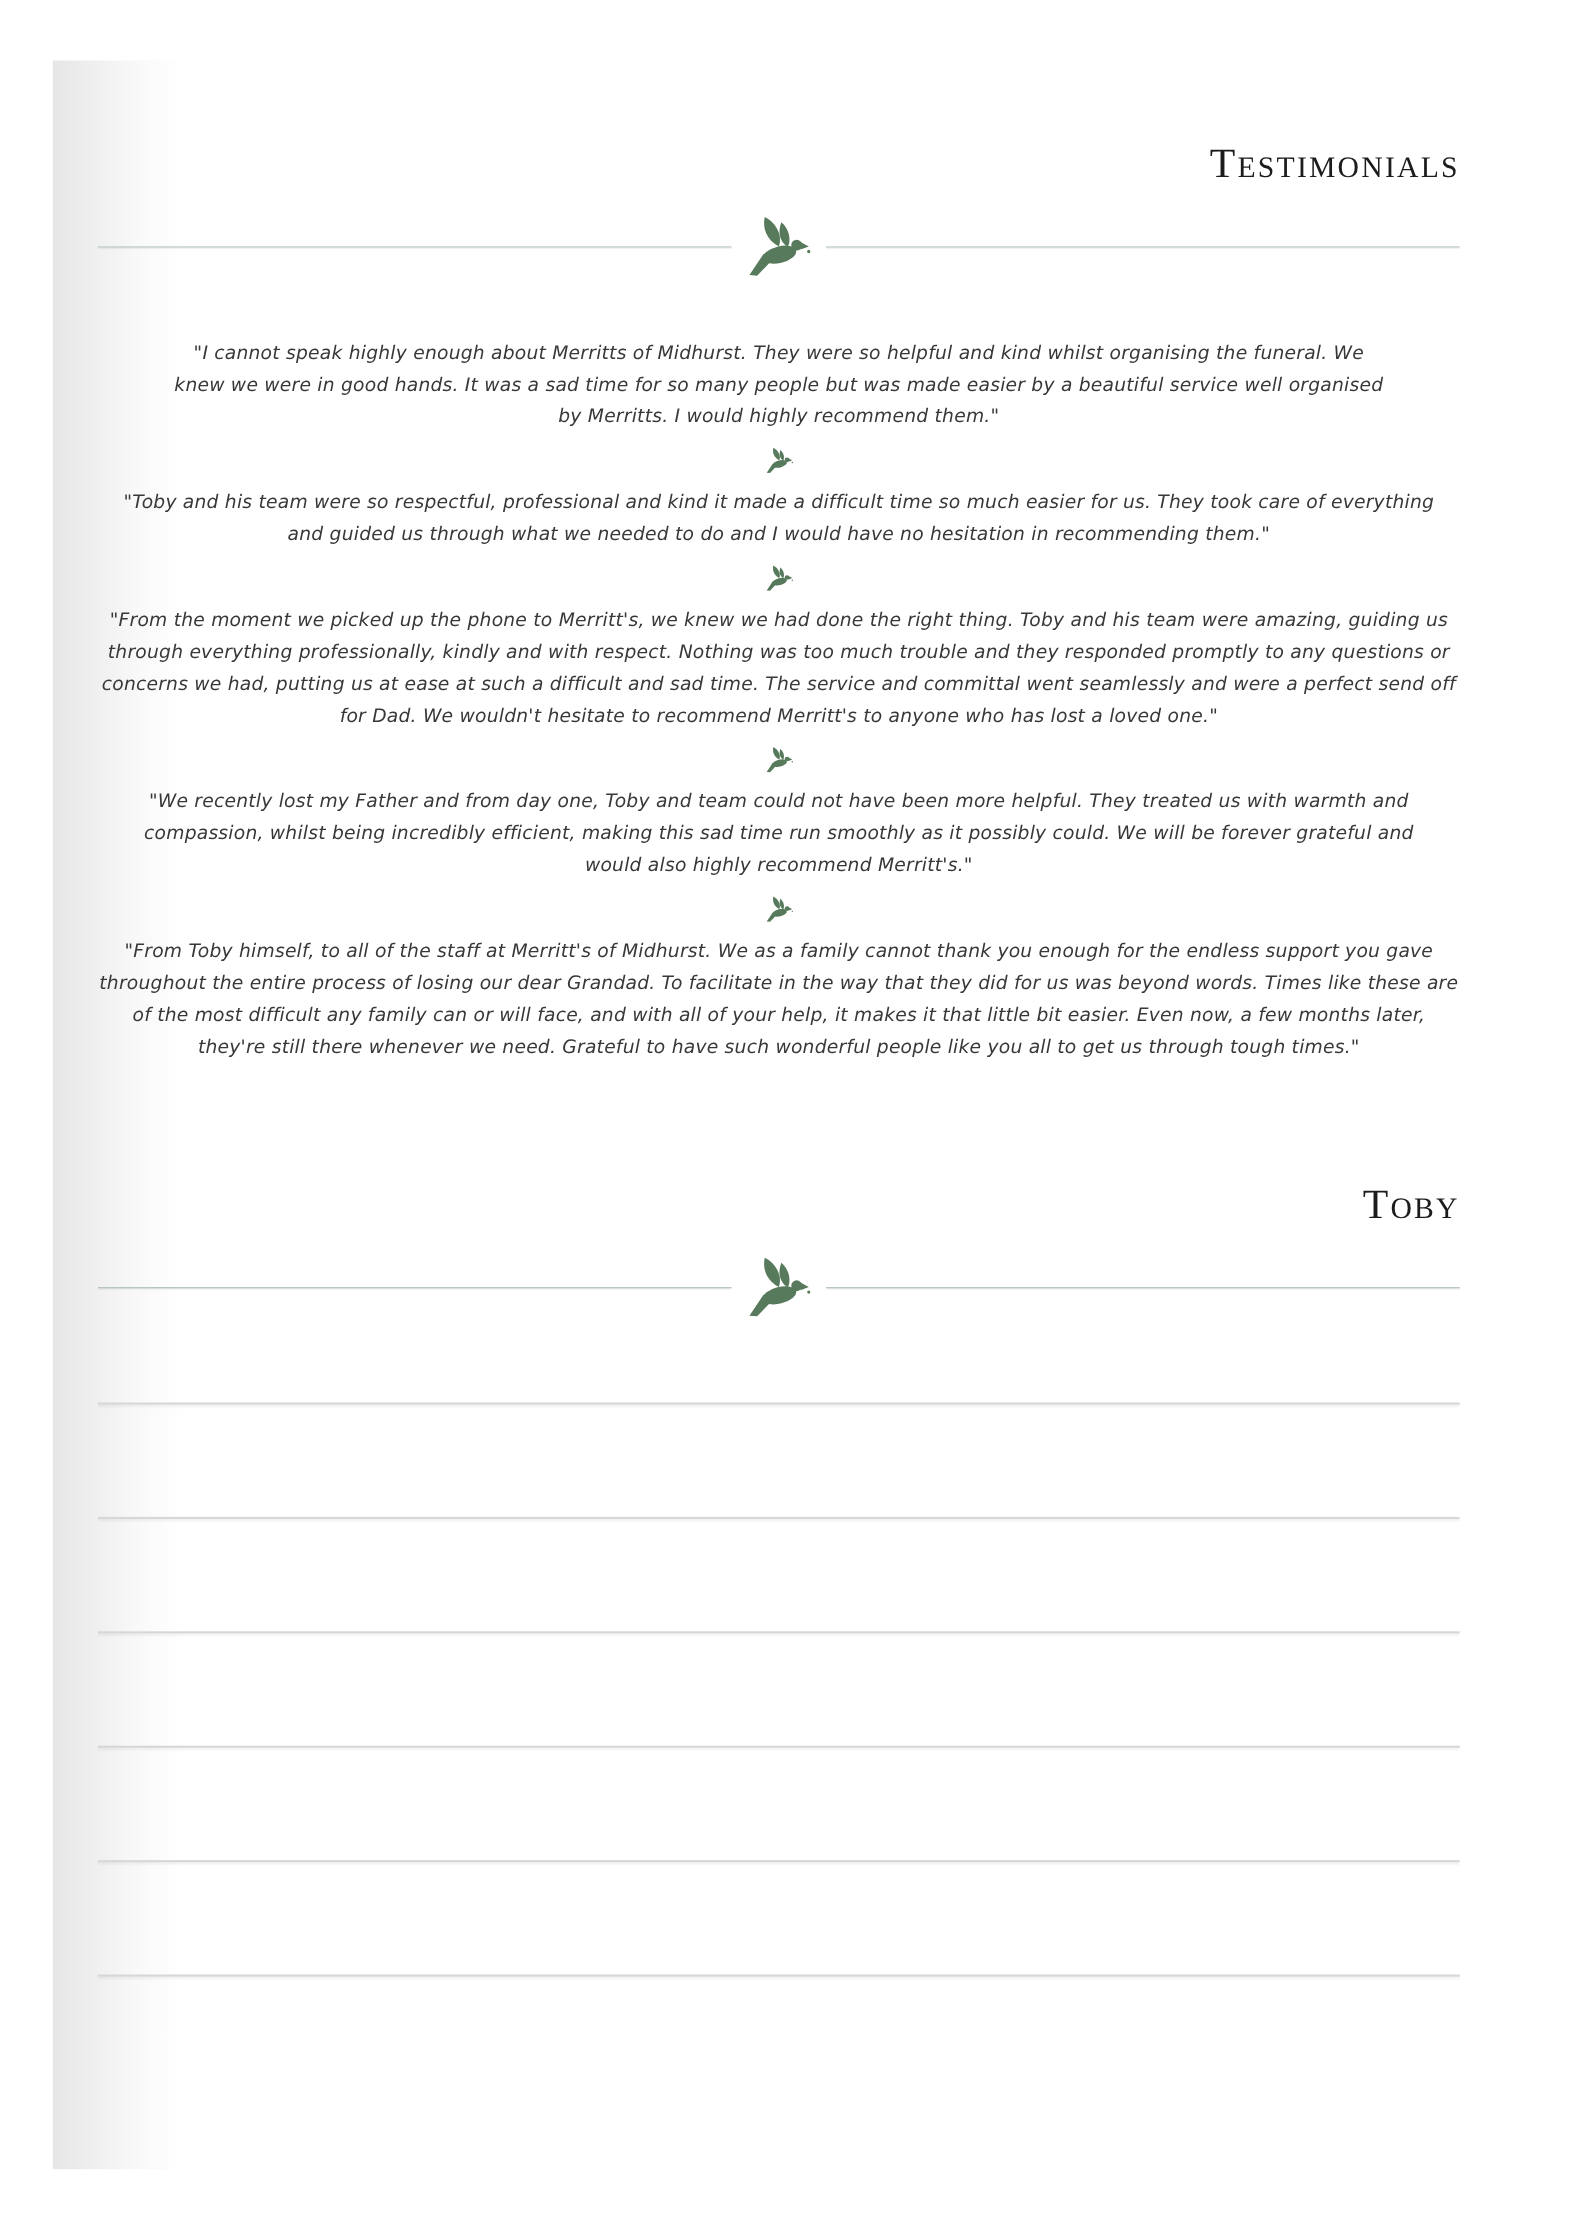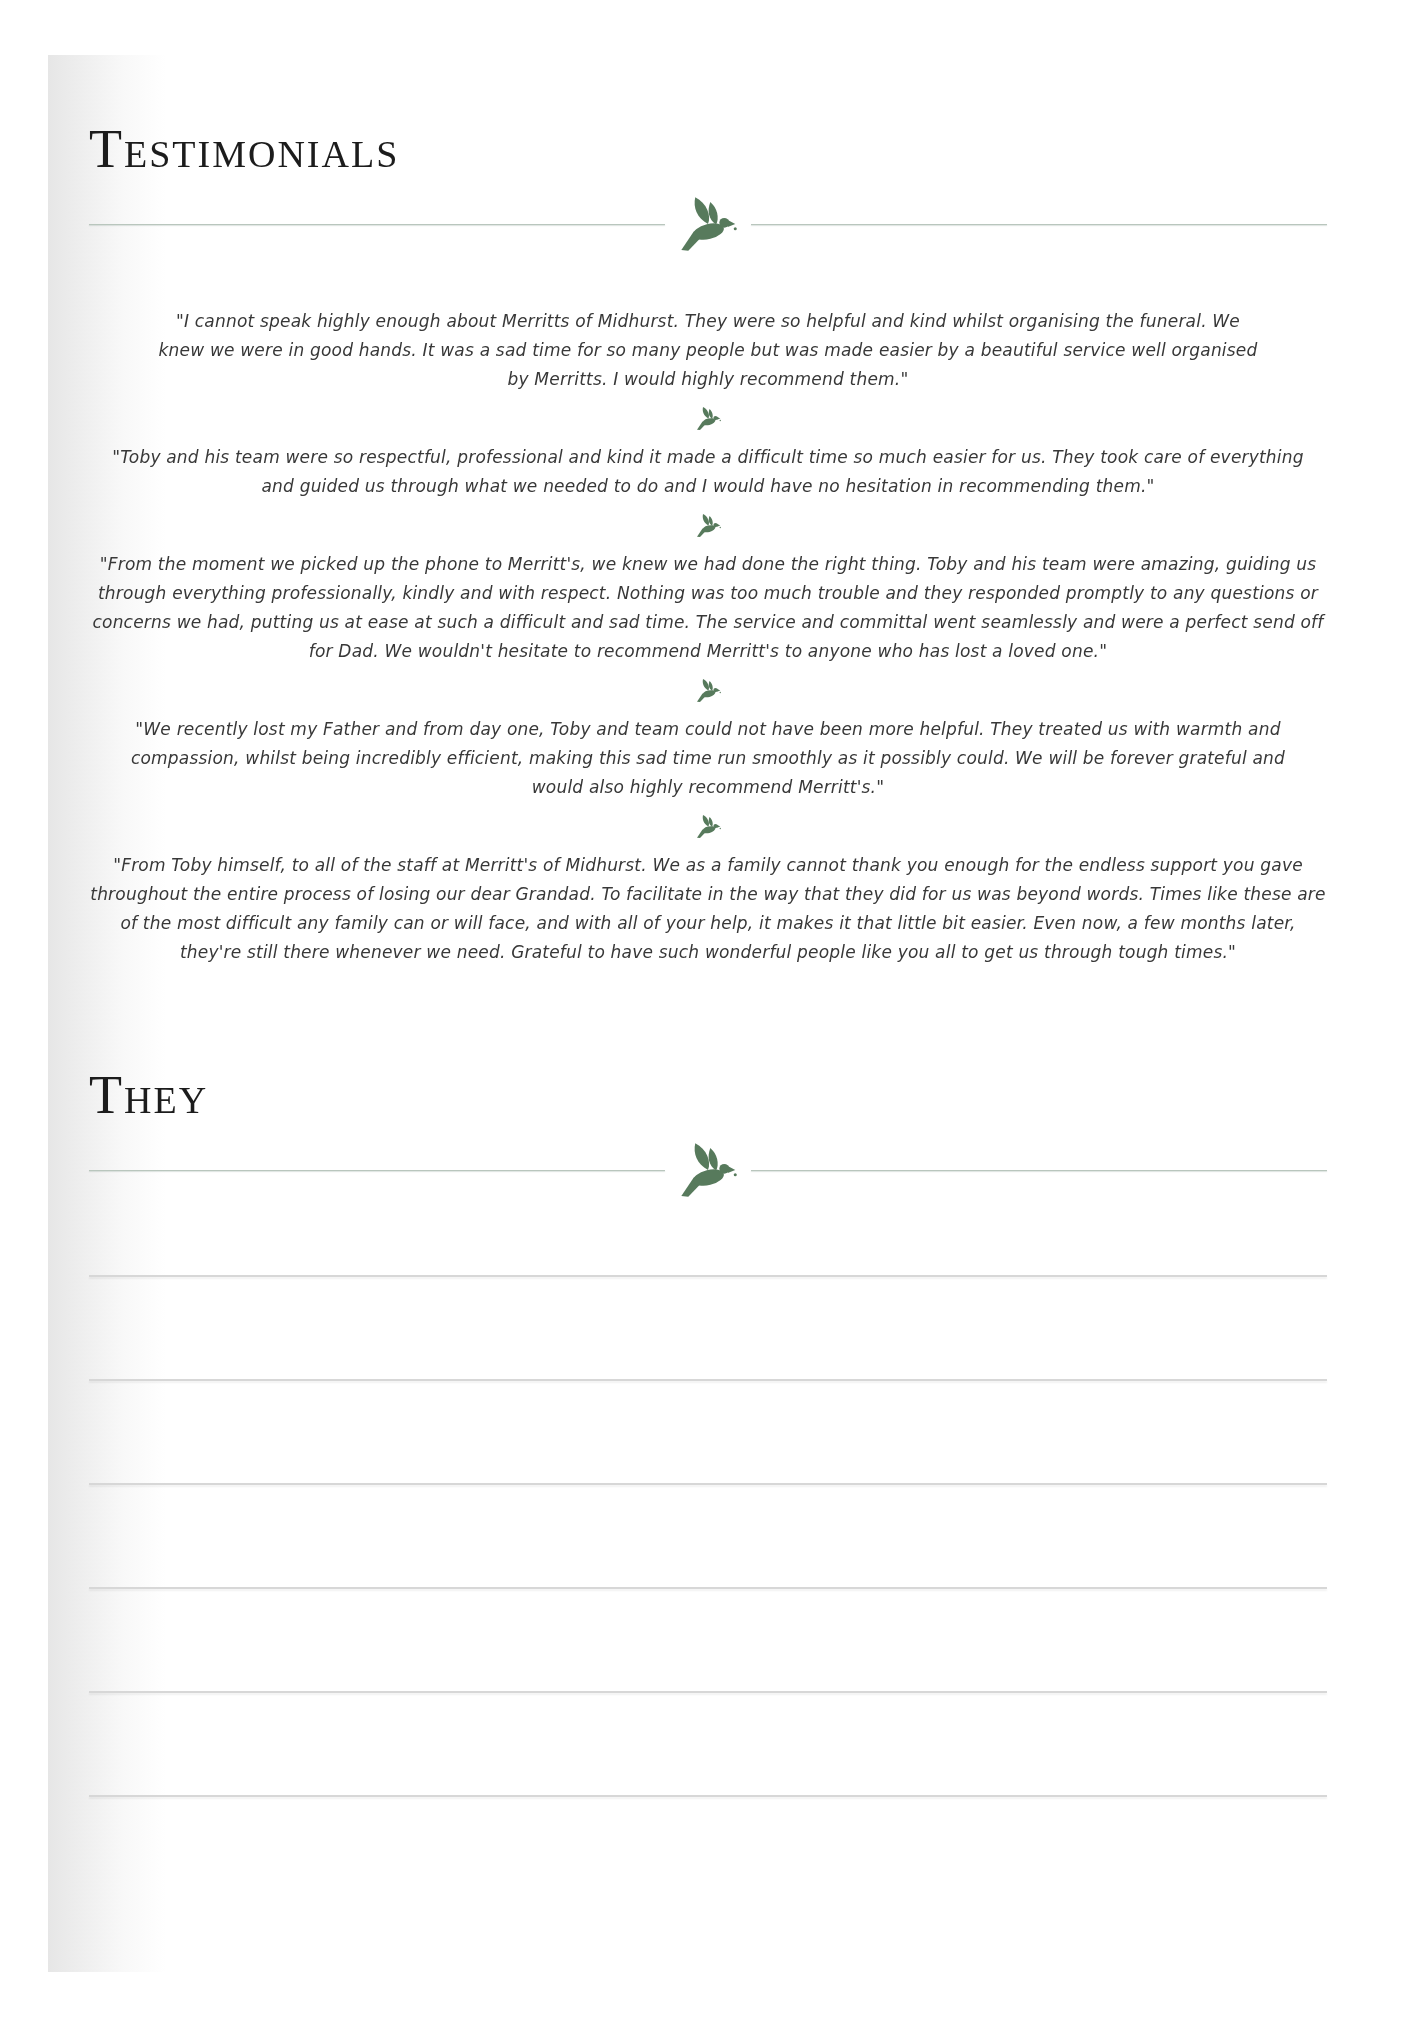--- a/index.html
+++ b/index.html
@@ -27,24 +27,24 @@
   .content {
     position: relative;
     padding: 0 41px;
     height: 100%;
   }
   .section-title {
     margin: 0;
     font-family: "Liberation Serif", serif;
     font-variant: small-caps;
     font-weight: 500;
-    font-size: 54px;
+    font-size: 38px;
     line-height: 60px;
     letter-spacing: 2px;
-    text-align: left;
+    text-align: right;
     color: #1c1c1c;
   }
   .title-top { margin-top: 64px; }
   .header-divider {
     display: flex;
     align-items: center;
     gap: 14px;
     margin-top: 16px;
     height: 58px;
   }
@@ -141,21 +141,21 @@
           <div class="separator">
             <svg class="dove-svg dove-sm" viewBox="0 0 100 100">
               <use href="#dove"></use>
             </svg>
           </div>
           <p class="quote q-4">"From Toby himself, to all of the staff at Merritt's of Midhurst. We as a family cannot thank you enough for the endless support you gave throughout the entire process of losing our dear Grandad. To facilitate in the way that they did for us was beyond words. Times like these are of the most difficult any family can or will face, and with all of your help, it makes it that little bit easier. Even now, a few months later, they're still there whenever we need. Grateful to have such wonderful people like you all to get us through tough times."</p>
         </div>
     </section>
 
     <section class="notes">
-      <h1 class="section-title">They</h1>
+      <h1 class="section-title">Toby</h1>
       <div class="header-divider">
         <span class="line"></span>
         <span>
           <svg class="dove-svg dove-lg" viewBox="0 0 100 100">
               <use href="#dove"></use>
             </svg>
         </span>
         <span class="line"></span>
       </div>
       <div class="rules">

